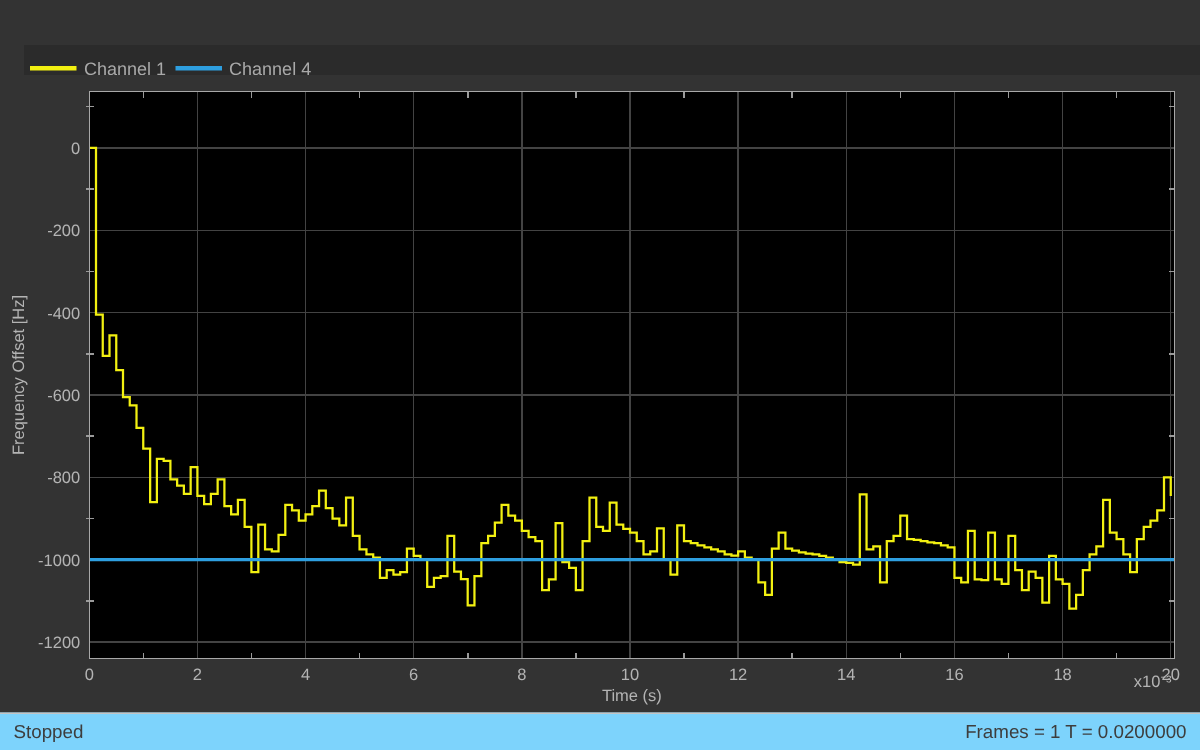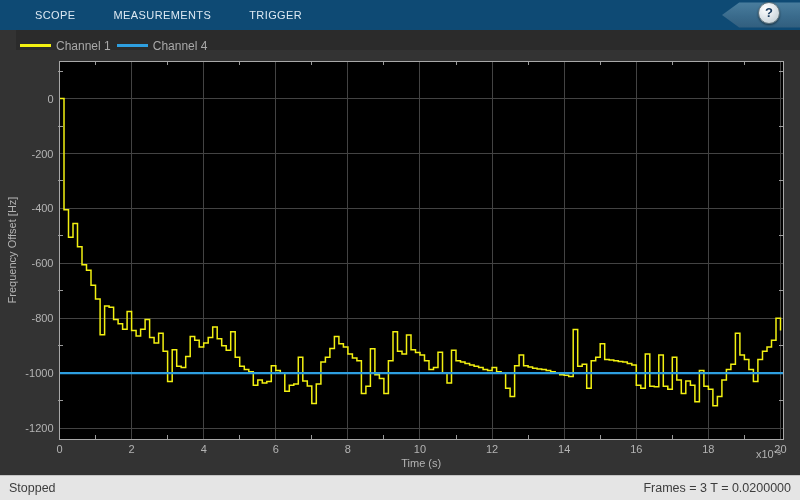--- a/index.html
+++ b/index.html
@@ -48,37 +48,30 @@
   .legend-swatch{width:31px;height:3px;margin-right:5px;}
   .legend-label{color:#a9a9a9;font-size:12px;}
 
   
   .plot-region{position:absolute;top:50px;left:0;width:800px;height:425px;background:#333333;}
   .plot-region svg{display:block;}
 
   
   .statusbar{
     position:absolute;top:475px;left:0;width:800px;height:25px;
-    background:#e5e5e5;border-top:1px solid #c4c4c4;box-sizing:border-box;
+    background:#7dd3fc;border-top:1px solid #c4c4c4;box-sizing:border-box;
     display:flex;align-items:center;justify-content:space-between;
     padding:0 9px;color:#3d3d3d;font-size:12.5px;
   }
 </style>
 </head>
 <body>
 
 <div class="window">
 
-  <div class="toolstrip">
-    <div class="tab">SCOPE</div>
-    <div class="tab">MEASUREMENTS</div>
-    <div class="tab">TRIGGER</div>
-    <div class="help-banner"></div>
-    <button class="help-btn">?</button>
-  </div>
 
   <div class="legendbar">
     <div class="legend-item">
       <span class="legend-swatch" style="background: rgb(242, 240, 17);"></span>
       <span class="legend-label">Channel 1</span>
     </div>
     <div class="legend-item">
       <span class="legend-swatch" style="background: rgb(46, 159, 224);"></span>
       <span class="legend-label">Channel 4</span>
     </div>
@@ -171,16 +164,16 @@
           <text x="780.4765819631291" y="403" text-anchor="middle">20</text>
         </g>
         <text x="421.25" y="417" text-anchor="middle" fill="#b4b4b4" font-size="11px">Time (s)</text>
         <text x="781" y="408" text-anchor="end" fill="#b4b4b4" font-size="11px">x10⁻³</text>
         <text x="16" y="200" text-anchor="middle" fill="#b4b4b4" font-size="11px" transform="rotate(-90 16 200)">Frequency Offset [Hz]</text>
       </svg>
   </div>
 
   <div class="statusbar">
     <span>Stopped</span>
-    <span>Frames = 3  T = 0.0200000</span>
+    <span>Frames = 1  T = 0.0200000</span>
   </div>
 
 </div>
 
 </body></html>

